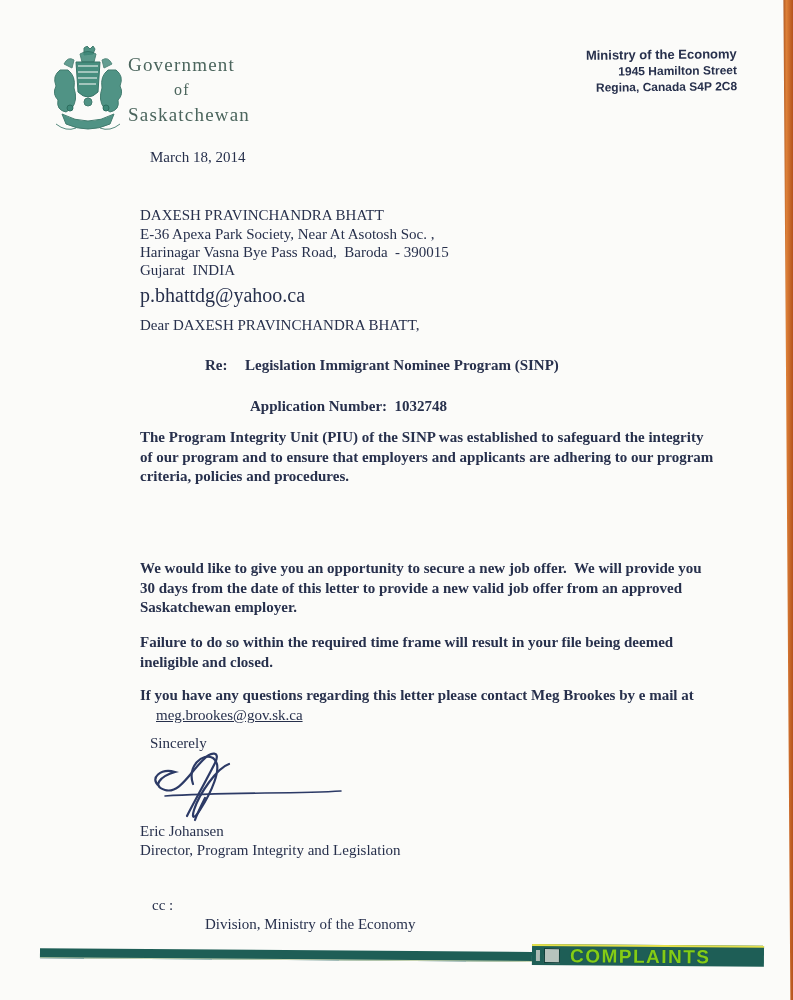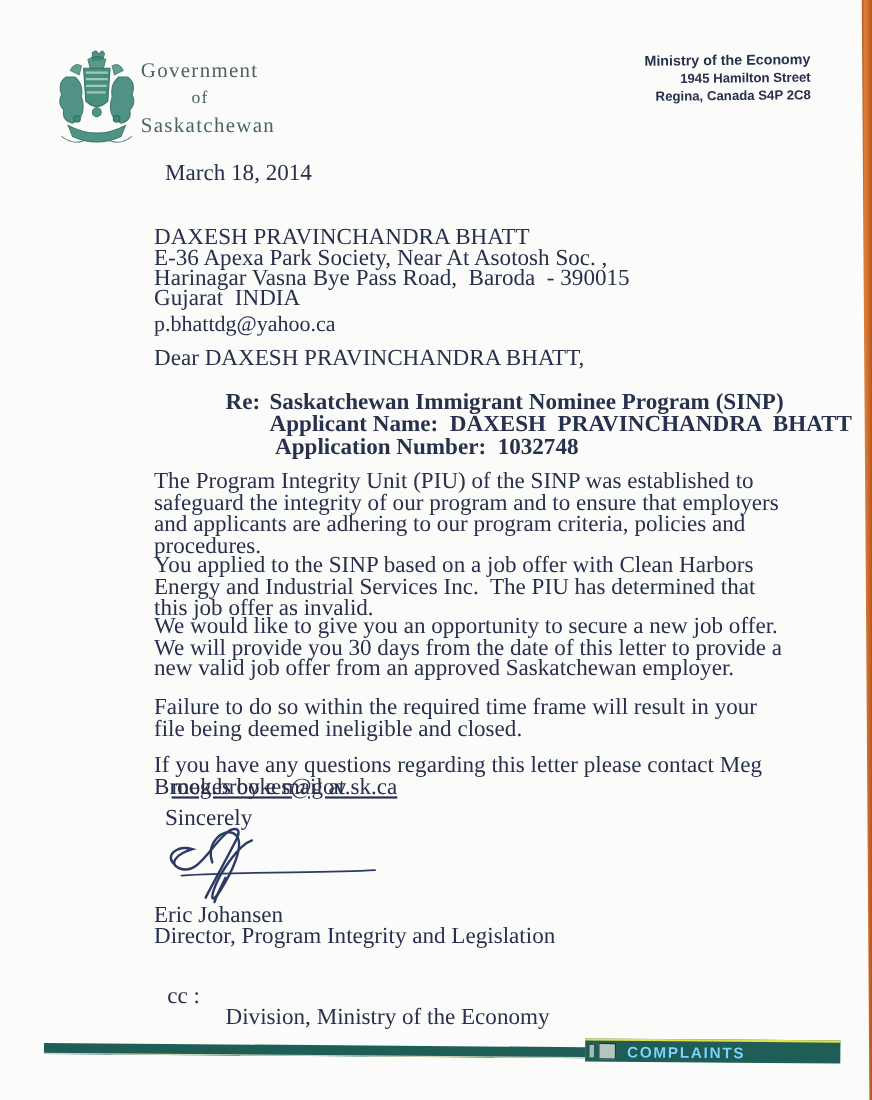--- a/index.html
+++ b/index.html
@@ -25,46 +25,46 @@
   .gov-name .of{padding-left:46px;font-size:16px;}
   .ministry{
     position:absolute;right:56px;top:46px;text-align:right;
     font-family:"Liberation Sans",sans-serif;font-weight:bold;
     color:var(--ink-navy,#27304c);transform:rotate(-.6deg);
   }
   .ministry .m-name{font-size:13px;line-height:17px;}
   .ministry .m-addr{font-size:12px;line-height:16px;}
   
   .t{
-    position:absolute;color:var(--ink-navy,#27304c);font-size:21px;line-height:19.5px;
+    position:absolute;color:var(--ink-navy,#27304c);font-size:15px;line-height:19.5px;
     white-space:pre-wrap;
   }
-  .para{width:575px;}
+  .para{width:575px;font-weight:bold;}
   .bold{font-weight:bold;}
   .email-link{text-decoration:underline;}
   
   .signature{position:absolute;left:145px;top:748px;width:210px;height:75px;}
   
   
   .bottom-bar{
     position:absolute;left:40px;top:938px;width:724px;height:26px;
     display:flex;align-items:flex-end;transform:rotate(.45deg);z-index:4;
   }
   .bar-left{flex:1;height:10px;background:var(--bar-teal,#1e5e56);margin-bottom:3px;
     box-shadow:0 -1px 0 rgba(240,240,200,.8) inset;}
   .bar-right{
     width:232px;height:21px;background:var(--bar-teal,#1e5e56);
     border-top:2px solid var(--bar-yellow,#e4e04c);
     display:flex;align-items:center;gap:4px;padding-left:4px;box-sizing:border-box;
   }
   .bar-tick{width:4px;height:11px;background:#aebbb5;}
   .bar-square{width:14px;height:13px;background:#b7c3bd;border:1px solid #0f3d38;}
   .bar-text{
-    font-family:"Liberation Sans",sans-serif;font-weight:bold;font-size:14px;
-    color:#7dd3fc;letter-spacing:1.5px;line-height:1;padding-left:6px;
+    font-family:"Liberation Sans",sans-serif;font-weight:bold;font-size:19px;
+    color:#84cc16;letter-spacing:1.5px;line-height:1;padding-left:6px;
     text-shadow:0 0 1px #0f453e;
   }
 </style>
 </head>
 <body style="--gov-green: #4b655d; --crest-green: #3e8878; --ink-navy: #27304c; --bar-teal: #1e5e56; --bar-yellow: #e4e04c; --edge-orange: #dd8038;">
 
 <div class="page">
 
   <div class="edge-wedge"></div>
 
@@ -101,26 +101,24 @@
 
   <div class="t" style="left:140px;top:206px">DAXESH PRAVINCHANDRA BHATT</div>
   <div class="t" style="left:140px;top:225px">E-36 Apexa Park Society, Near At Asotosh Soc. ,</div>
   <div class="t" style="left:140px;top:243px">Harinagar Vasna Bye Pass Road,  Baroda  - 390015</div>
   <div class="t" style="left:140px;top:261px">Gujarat  INDIA</div>
   <div class="t" style="left:140px;top:286px;font-size:20px">p.bhattdg@yahoo.ca</div>
 
   <div class="t" style="left:140px;top:316px">Dear DAXESH PRAVINCHANDRA BHATT,</div>
 
   <div class="t bold" style="left:205px;top:356px">Re:</div>
-  <div class="t bold" style="left:245px;top:356px">Saskatchewan Immigrant Nominee Program (SINP)</div>
-  <div class="t bold" style="left:245px;top:376px">Applicant Name:  DAXESH  PRAVINCHANDRA  BHATT</div>
+  <div class="t bold" style="left:245px;top:356px">Legislation Immigrant Nominee Program (SINP)</div>
   <div class="t bold" style="left:250px;top:397px">Application Number:  1032748</div>
 
   <div class="t para" style="left:140px;top:428px">The Program Integrity Unit (PIU) of the SINP was established to safeguard the integrity of our program and to ensure that employers and applicants are adhering to our program criteria, policies and procedures.</div>
-  <div class="t para" style="left:140px;top:504px">You applied to the SINP based on a job offer with Clean Harbors Energy and Industrial Services Inc.  The PIU has determined that this job offer as invalid.</div>
   <div class="t para" style="left:140px;top:559px">We would like to give you an opportunity to secure a new job offer.  We will provide you 30 days from the date of this letter to provide a new valid job offer from an approved Saskatchewan employer.</div>
   <div class="t para" style="left:140px;top:633px">Failure to do so within the required time frame will result in your file being deemed ineligible and closed.</div>
   <div class="t para" style="left:140px;top:686px">If you have any questions regarding this letter please contact Meg Brookes by e mail at</div>
   <div class="t email-link" style="left:156px;top:706px">meg.brookes@gov.sk.ca</div>
 
   <div class="t" style="left:150px;top:734px">Sincerely</div>
 
   <svg class="signature" viewBox="0 0 210 75" xmlns="http://www.w3.org/2000/svg">
     <g fill="none" stroke="#2c3a66" stroke-width="2.2" stroke-linecap="round">
       <path d="M14,38 C4,30 16,20 30,24 C16,28 6,38 20,42 C34,46 44,26 58,12 C66,3 76,3 70,15 C62,31 48,56 42,68"></path>

